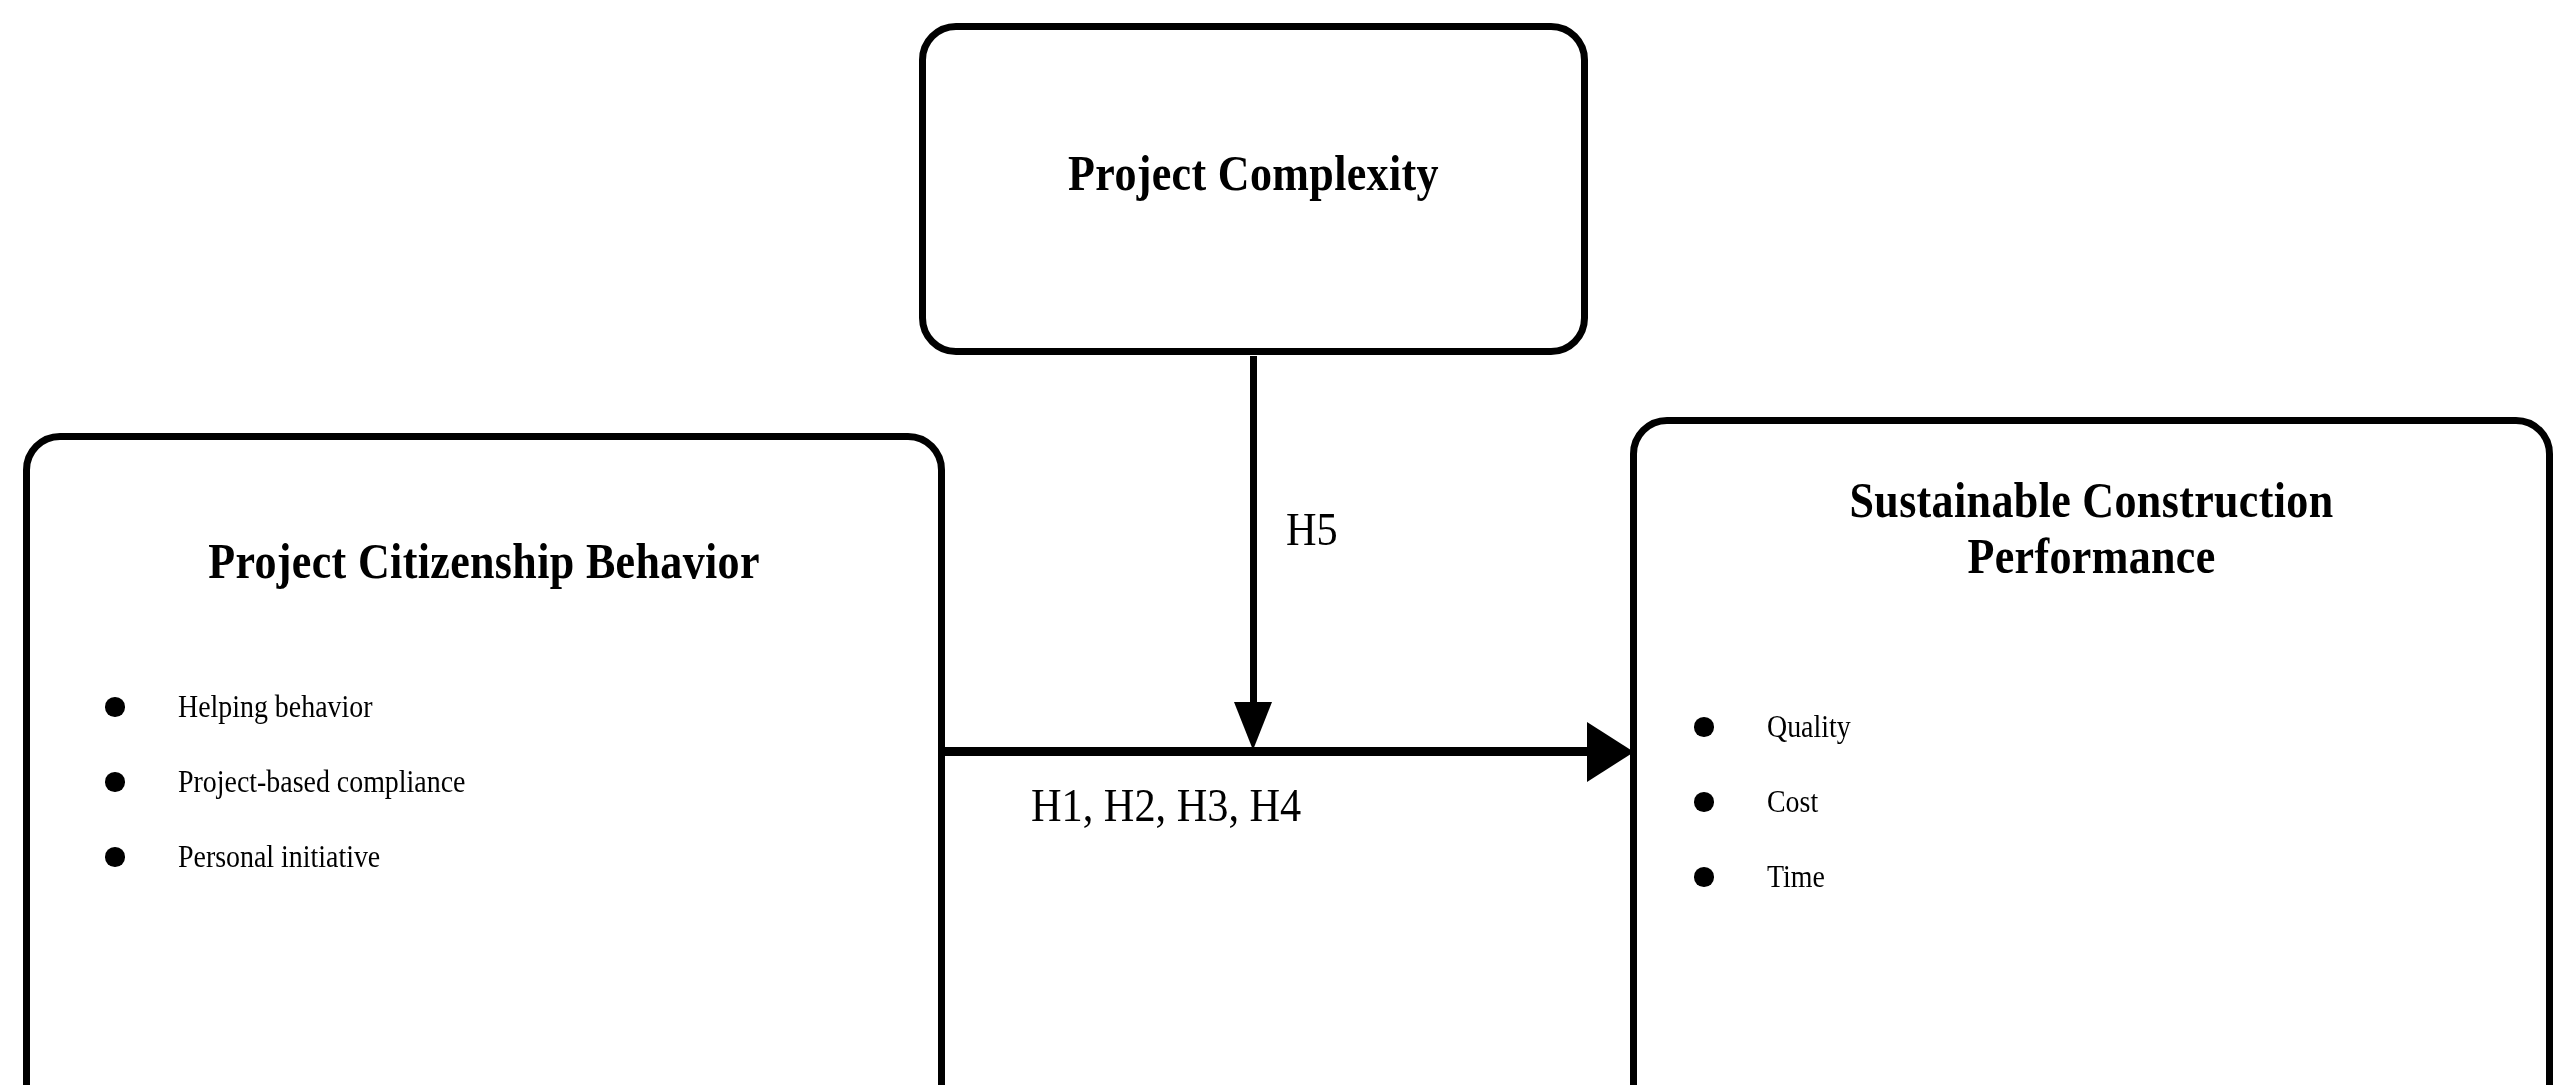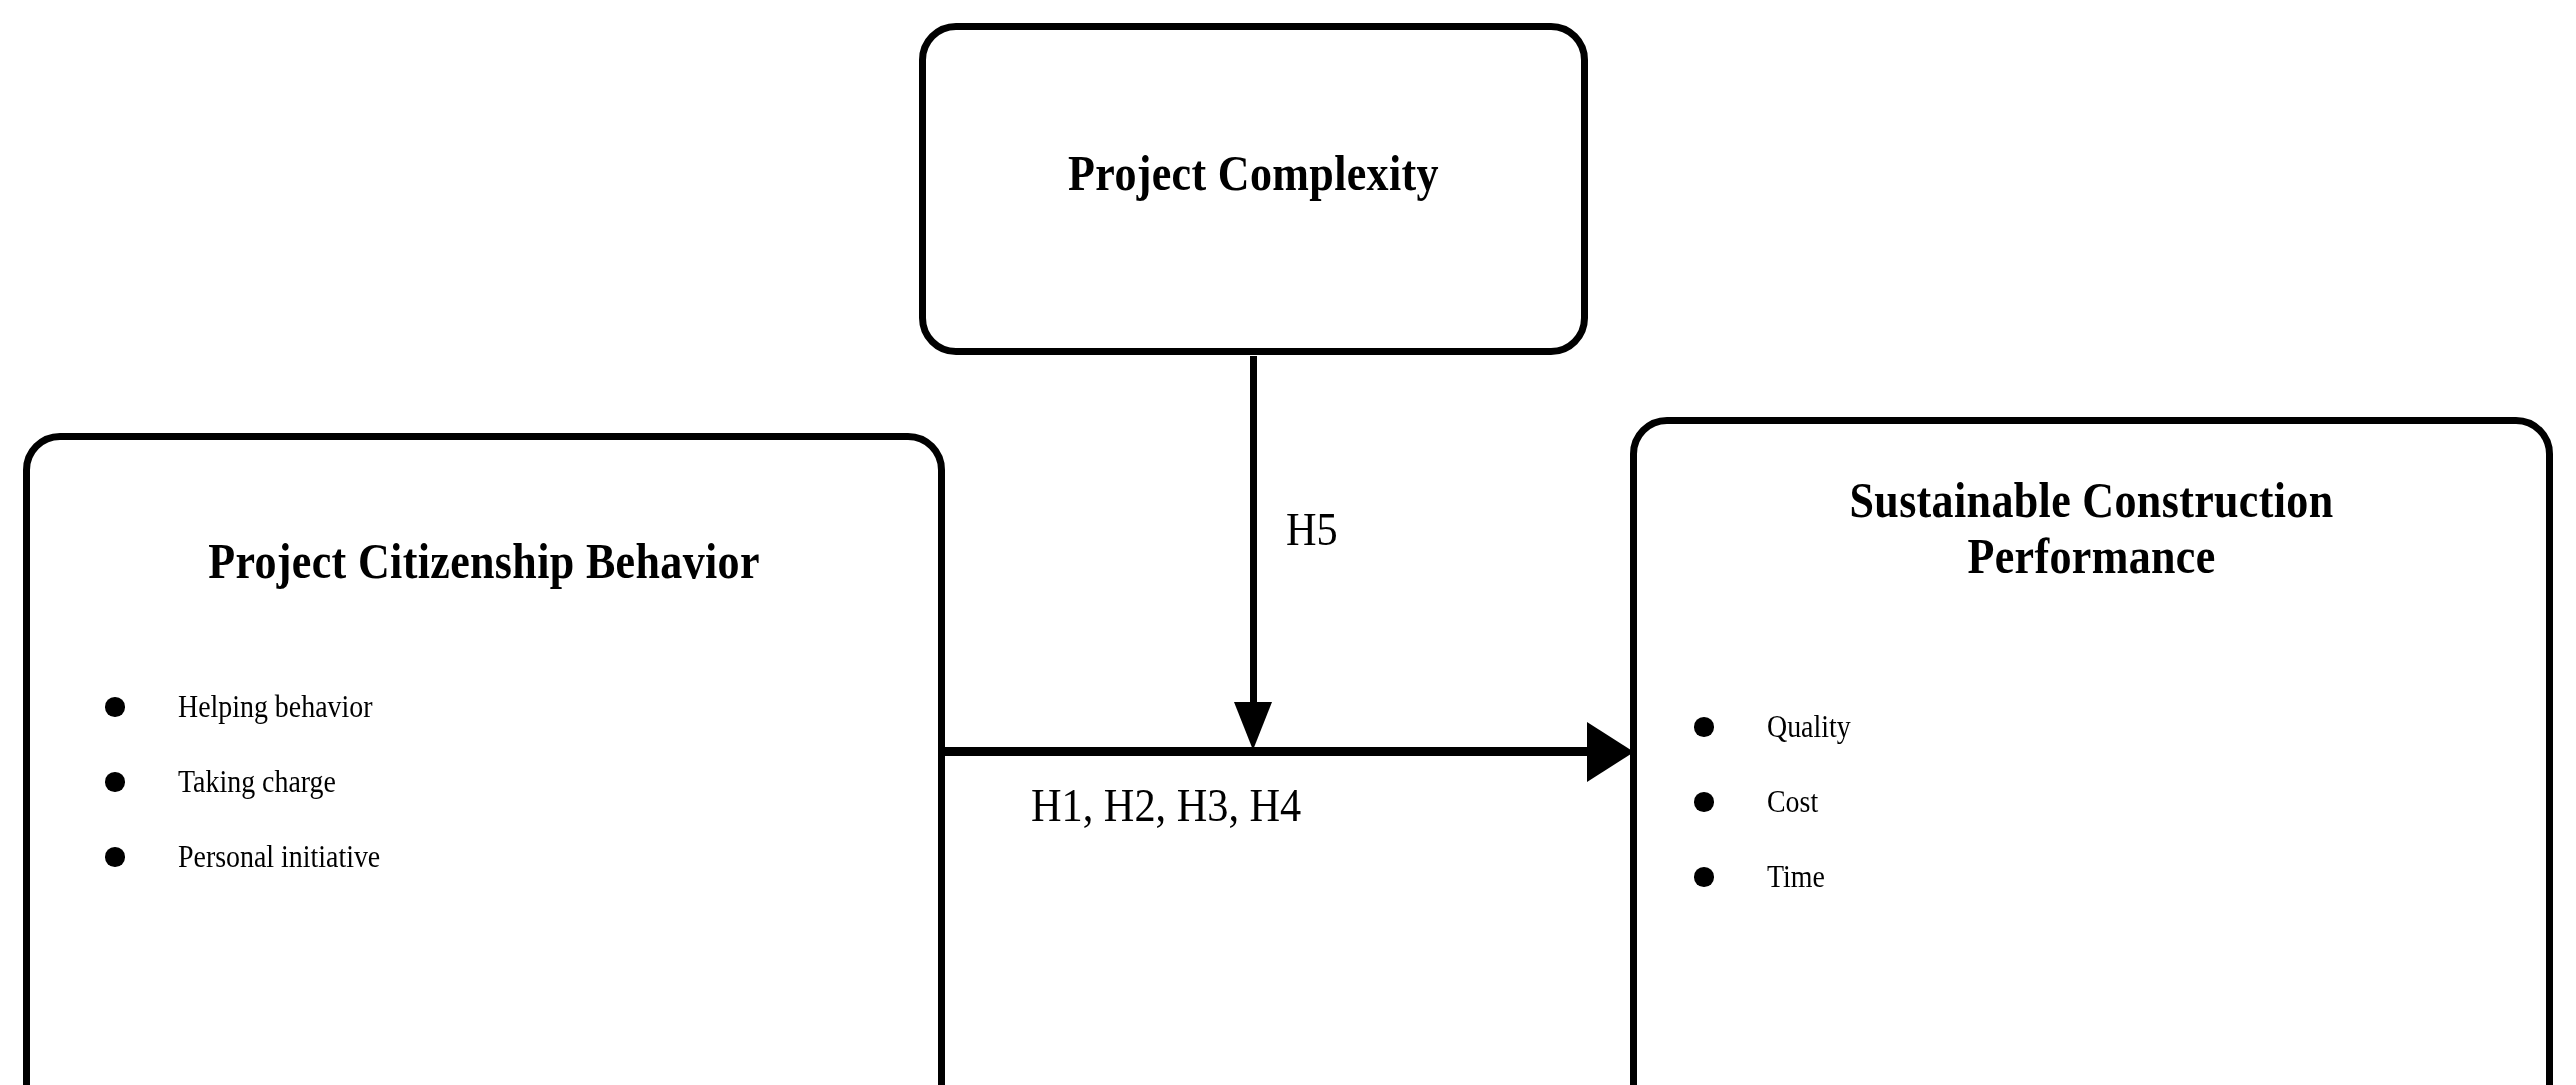--- a/index.html
+++ b/index.html
@@ -168,21 +168,21 @@
 
   <div class="node-box" id="box-pcb">
     <div class="node-title" id="title-pcb">Project Citizenship Behavior</div>
     <ul class="bullet-list" id="list-pcb">
       <li class="bullet-item">
         <span class="bullet-dot"></span>
         <span class="bullet-text">Helping behavior</span>
       </li>
       <li class="bullet-item">
         <span class="bullet-dot"></span>
-        <span class="bullet-text">Taking charge</span>
+        <span class="bullet-text">Project-based compliance</span>
       </li>
       <li class="bullet-item">
         <span class="bullet-dot"></span>
         <span class="bullet-text">Personal initiative</span>
       </li>
     </ul>
   </div>
 
   <div class="node-box" id="box-scp">
     <div class="node-title" id="title-scp">Sustainable Construction

